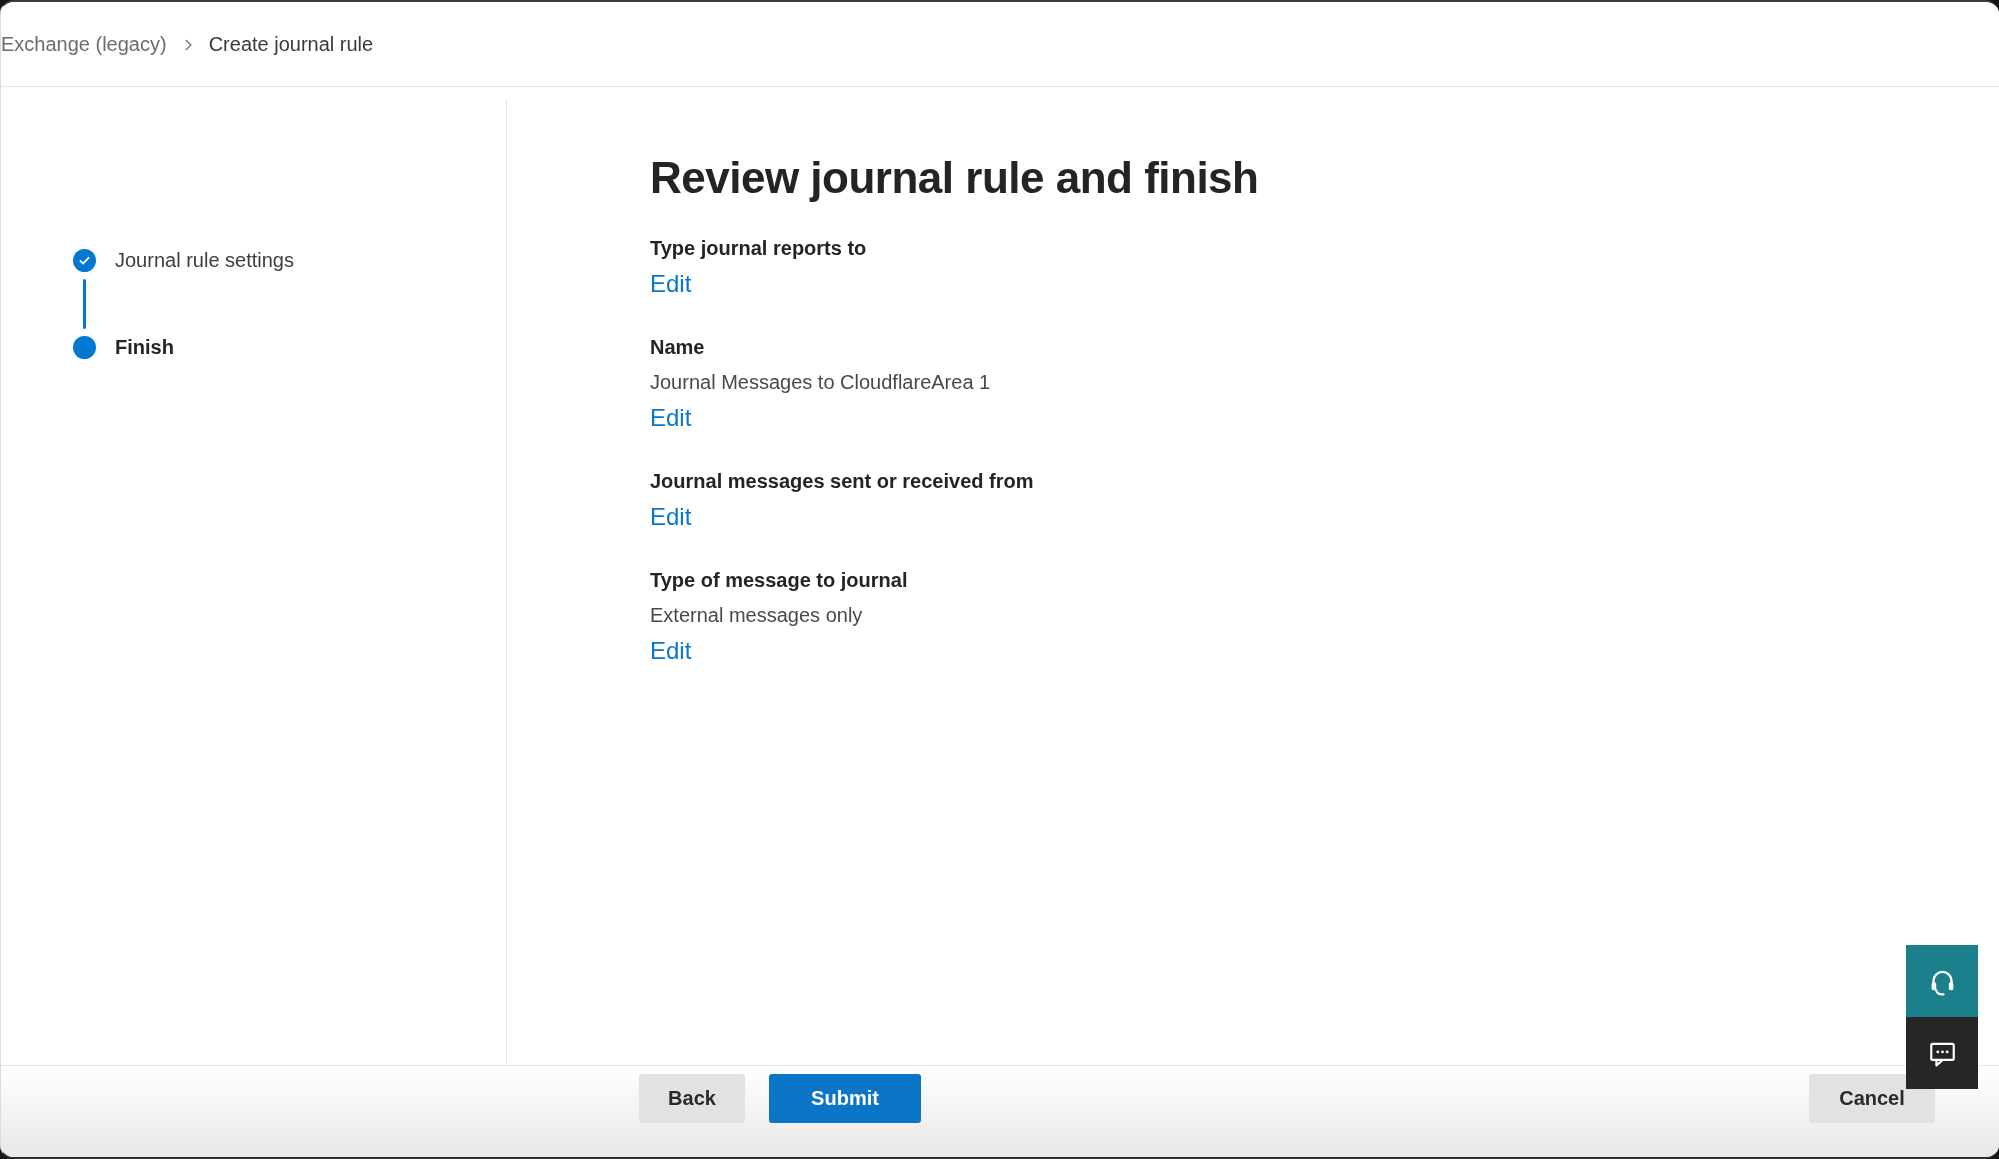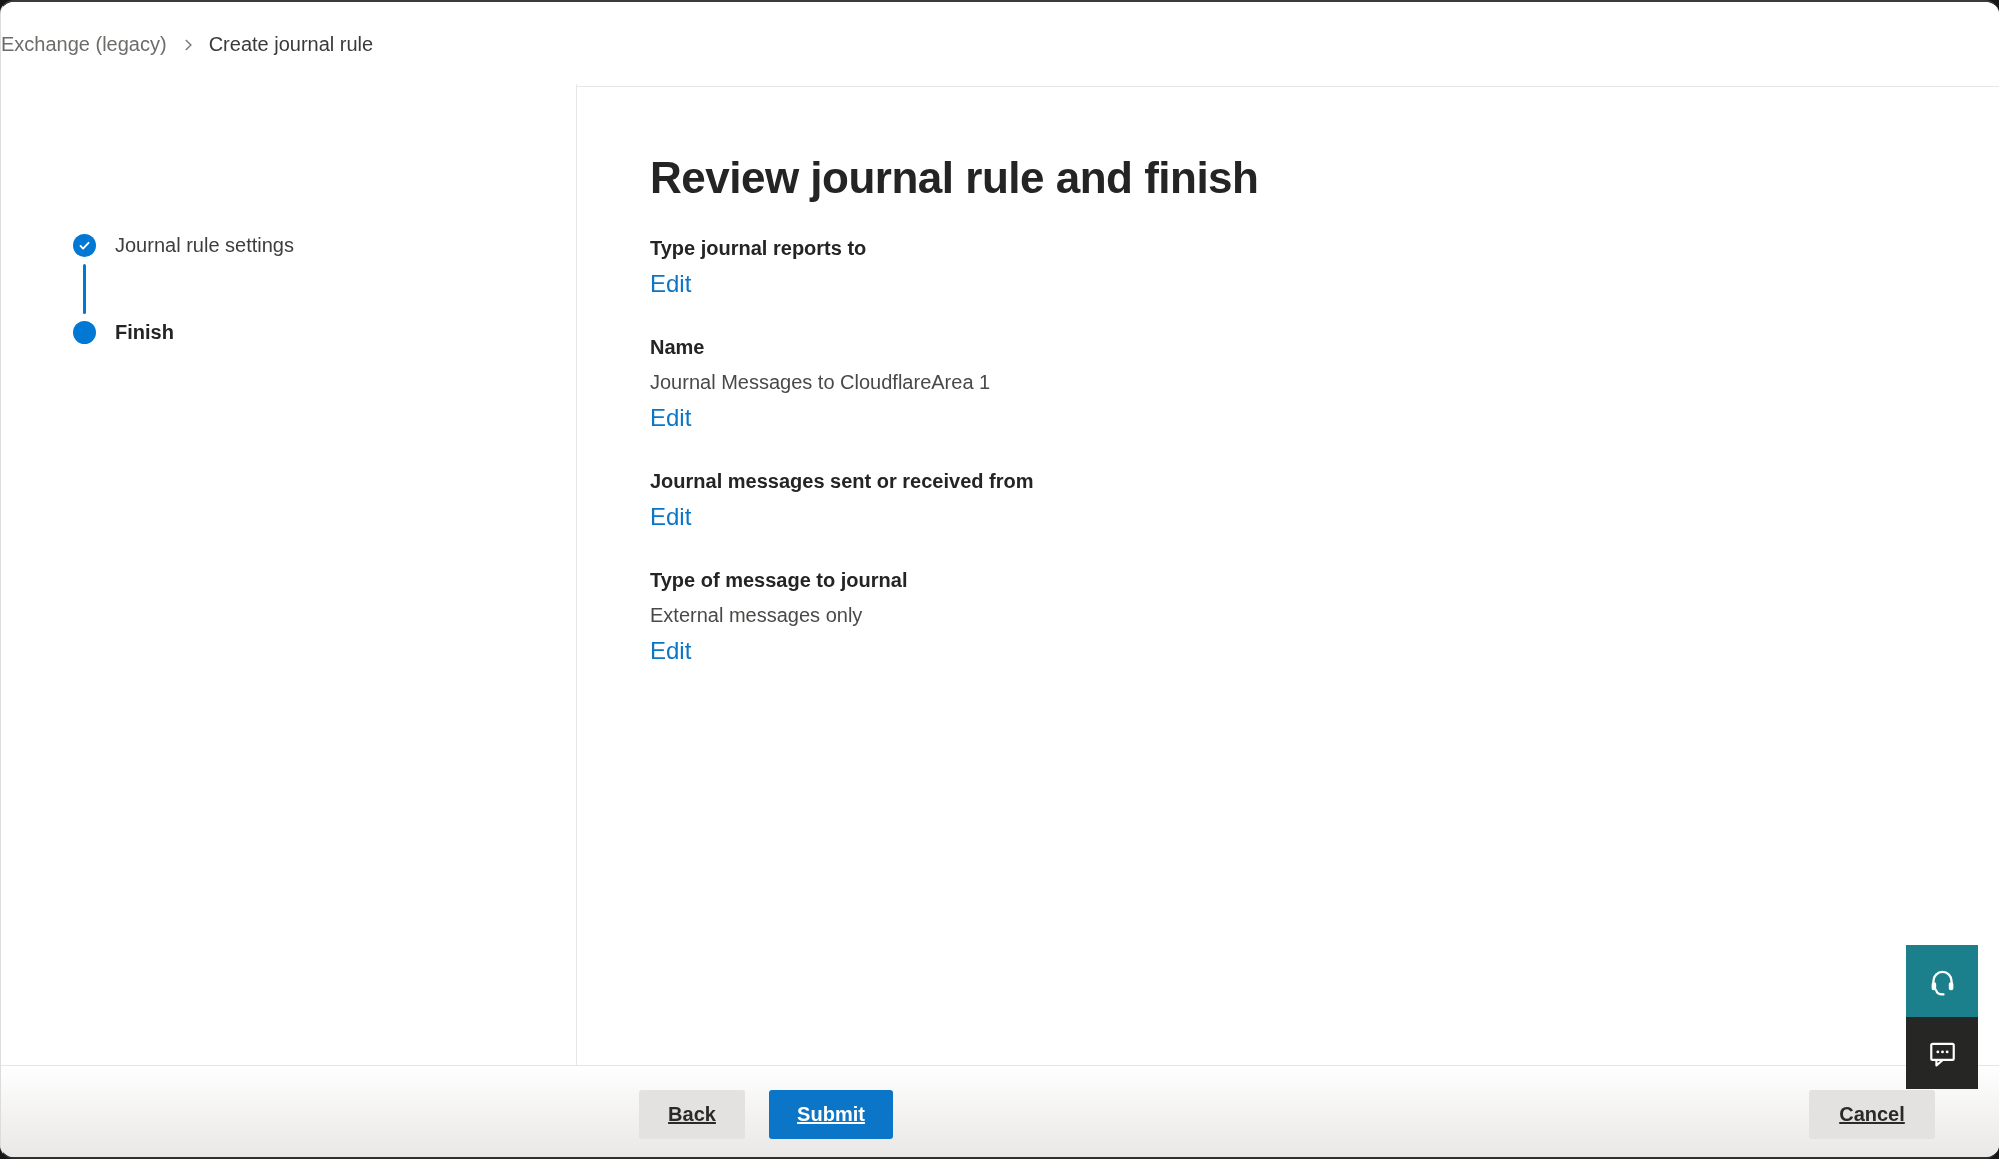--- a/index.html
+++ b/index.html
@@ -13,21 +13,21 @@
   .header{
     position:absolute;top:0;left:0;right:0;height:85px;background:#fff;
     border-bottom:1px solid #e9e7e5;display:flex;align-items:center;
   }
   .breadcrumb{display:flex;align-items:center;gap:14px;font-size:20px;}
   .crumb-link{color:#6e6c69;cursor:pointer;}
   .crumb-current{color:#3b3a39;}
   .crumb-sep{display:flex;align-items:center;margin-top:2px;}
   
   .sidebar{
-    position:absolute;top:82px;left:0;width:576px;bottom:92px;background:#fff;
+    position:absolute;top:97px;left:0;width:506px;bottom:92px;background:#fff;
     border-right:1px solid #e9e7e5;
   }
   .step-row{position:absolute;left:72px;display:flex;align-items:center;gap:19px;cursor:pointer;}
   .step-row.first{top:149px;}
   .step-row.second{top:236px;}
   .step-circle{
     width:23px;height:23px;border-radius:50%;background:#0078d4;flex:0 0 23px;
     display:flex;align-items:center;justify-content:center;
   }
   .step-label{font-size:20px;color:#3e3d3c;line-height:24px;}
@@ -40,25 +40,25 @@
   .sec-label{font-size:20px;line-height:35px;font-weight:700;color:#242424;}
   .sec-value{font-size:20px;line-height:35px;color:#4b4947;}
   .sec-edit{font-size:24px;line-height:35px;color:#0b76c8;cursor:pointer;display:inline-block;}
   
   .footer{
     position:absolute;left:0;right:0;bottom:0;height:92px;
     border-top:1px solid #e8e6e4;
     background:linear-gradient(180deg,#ffffff 0%,#f3f2f1 55%,#e9e8e7 100%);
   }
   .btn{
-    position:absolute;top:24px;height:49px;border:none;border-radius:3px;
-    font-size:20px;font-weight:600;cursor:pointer;padding:0;text-decoration:underline;
+    position:absolute;top:8px;height:49px;border:none;border-radius:3px;
+    font-size:20px;font-weight:600;cursor:pointer;padding:0;
   }
   .btn-back{left:638px;width:106px;background:#e3e2e1;color:#2b2a29;}
-  .btn-submit{left:768px;width:124px;background:#0b76c8;color:#ffffff;}
+  .btn-submit{left:768px;width:152px;background:#0b76c8;color:#ffffff;}
   .btn-cancel{left:1808px;width:126px;background:#e3e2e1;color:#2b2a29;}
   
   .float-stack{position:absolute;right:21px;top:943px;width:72px;z-index:5;}
   .float-btn{width:72px;height:72px;border:none;display:flex;align-items:center;justify-content:center;cursor:pointer;padding:0;}
   .float-help{background:#1b7f8c;}
   .float-feedback{background:#262625;}
 </style>
 </head>
 <body>
 

